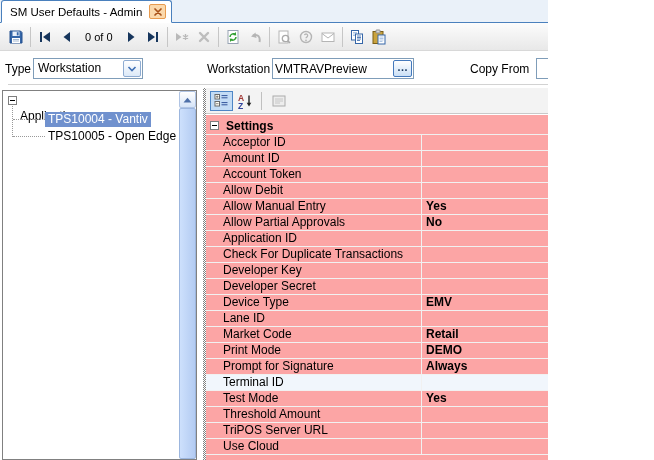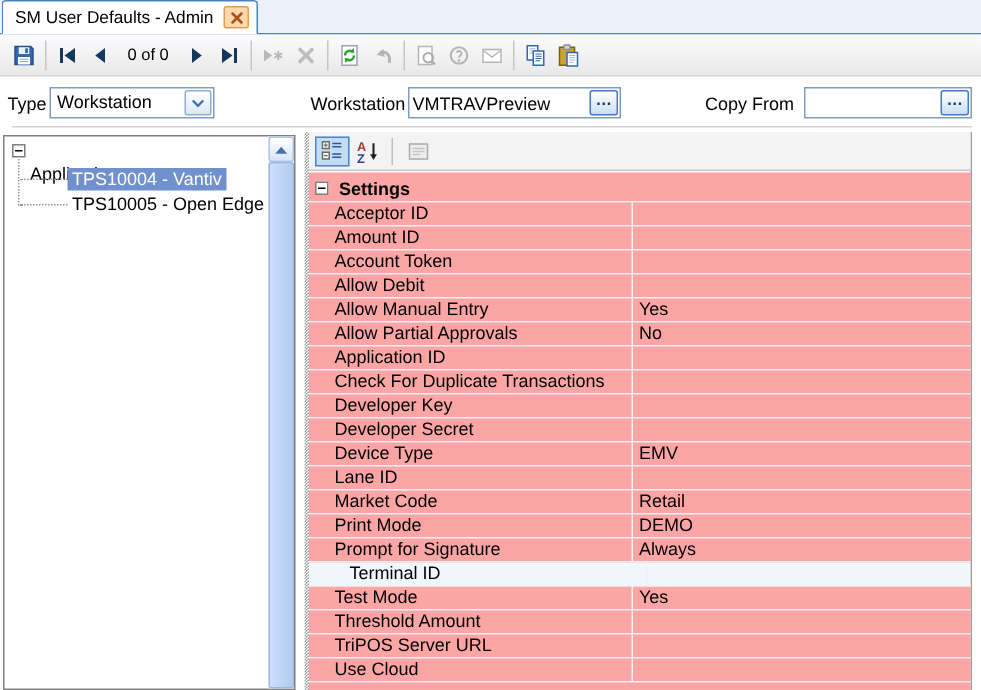--- a/index.html
+++ b/index.html
@@ -1,17 +1,17 @@
 <!DOCTYPE html>
 <html><head>
 <meta charset="utf-8">
 <style>
   * { margin:0; padding:0; box-sizing:border-box; }
   body { background:#fff; font-family:"Liberation Sans","DejaVu Sans",sans-serif; }
-  .screen { position:relative; width:654px; height:460px; background:#fff; overflow:hidden;
+  .screen { position:relative; width:548px; height:460px; background:#fff; overflow:hidden;
             font-size:12px; color:#000; }
 
   
   .tabstrip { position:absolute; left:0; top:0; width:654px; height:23px;
               background:#EAF1F9; border-bottom:1px solid #4A80BD; }
   .tab { position:absolute; left:1px; top:0; height:23px; background:#fff;
          border:1px solid #4A80BD; border-bottom:1px solid #fff;
          border-radius:3px 3px 0 0; display:flex; align-items:center;
          padding:0 5px 0 8px; z-index:2; }
   .tab-title { font-size:11.5px; white-space:nowrap; }
@@ -83,24 +83,24 @@
   .gbtn.sel { background:#C3DCF5; border:1px solid #4E86C5; }
   .gsep { width:1px; height:18px; background:#C0C0C0; margin:0 5px; }
 
   .grid-body { position:absolute; left:3px; top:27px; right:0; bottom:0; background:#fca5a5;
                padding-top:2px; }
   .cat-row { position:relative; height:18px; display:flex; align-items:center;
              border-bottom:1px solid #F0F0F0; }
   .cat-row .expander { position:static; margin-left:4px; }
   .cat-label { margin-left:7px; font-weight:bold; font-size:12px; }
   .prow { display:flex; height:16px; border-bottom:1px solid #F1F1F1; }
-  .prow.hl { background:#F1F6FC;padding-left:10px; }
+  .prow.hl { background:#F1F6FC; }
   .pname { width:216px; padding-left:17px; line-height:15px; font-size:12px;
            border-right:1px solid #F1F1F1; white-space:nowrap; overflow:hidden; }
-  .pvalue { flex:1; padding-left:4px; line-height:15px; font-size:12px; font-weight:normal;
+  .pvalue { flex:1; padding-left:4px; line-height:15px; font-size:12px; font-weight:bold;
             white-space:nowrap; overflow:hidden; }
 </style>
 </head>
 <body>
 
 <div class="screen">
 
   <div class="tabstrip">
     <div class="tab">
       <span class="tab-title">SM User Defaults - Admin</span>

